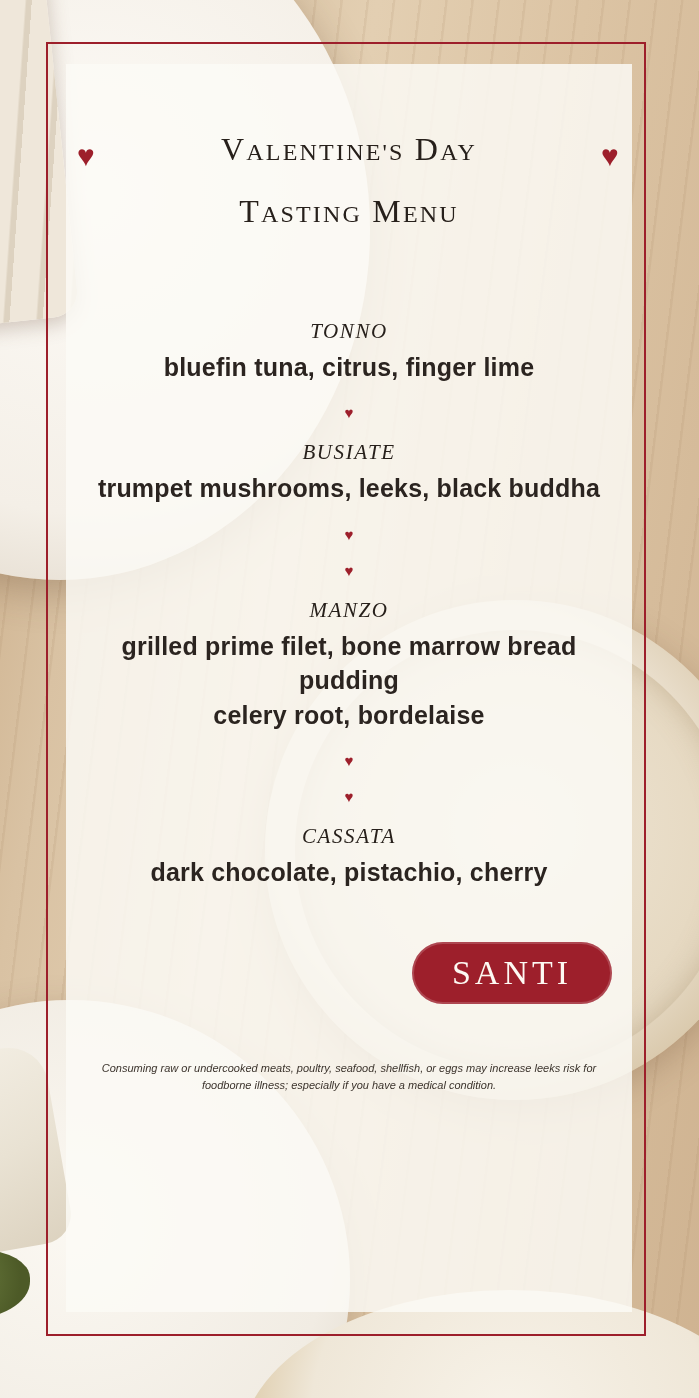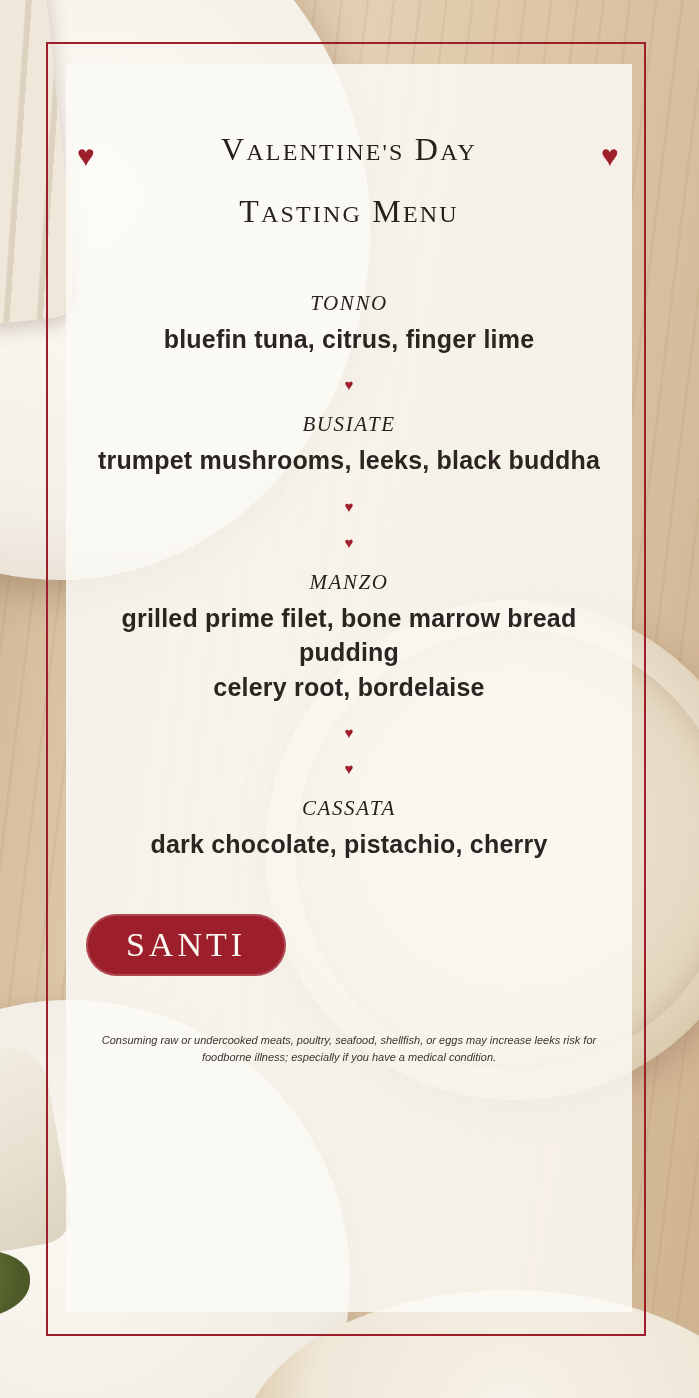--- a/index.html
+++ b/index.html
@@ -158,21 +158,21 @@
     position: absolute;
     top: 14px;
     color: #9d1f2b;
     font-size: 30px;
     line-height: 1;
   }
   .title-heart.left { left: -62px; }
   .title-heart.right { right: -62px; }
 
   .courses {
-    margin-top: 56px;
+    margin-top: 84px;
   }
   .course { margin: 0; }
   .course-name {
     font-family: "Liberation Serif", serif;
     font-style: italic;
     font-size: 21px;
     letter-spacing: 1.6px;
     color: #27201b;
     margin-bottom: 6px;
   }
@@ -187,21 +187,21 @@
   .divider-heart {
     color: #9d1f2b;
     font-size: 15px;
     line-height: 1;
     margin: 21px 0 20px 0;
   }
 
   .logo-wrap {
     margin-top: 52px;
     display: flex;
-    justify-content: flex-start;
+    justify-content: flex-end;
   }
   .logo {
     width: 200px;
     height: 62px;
     border-radius: 31px;
     background: #9d1f2b;
     color: #fdf9f3;
     display: flex;
     align-items: center;
     justify-content: center;

